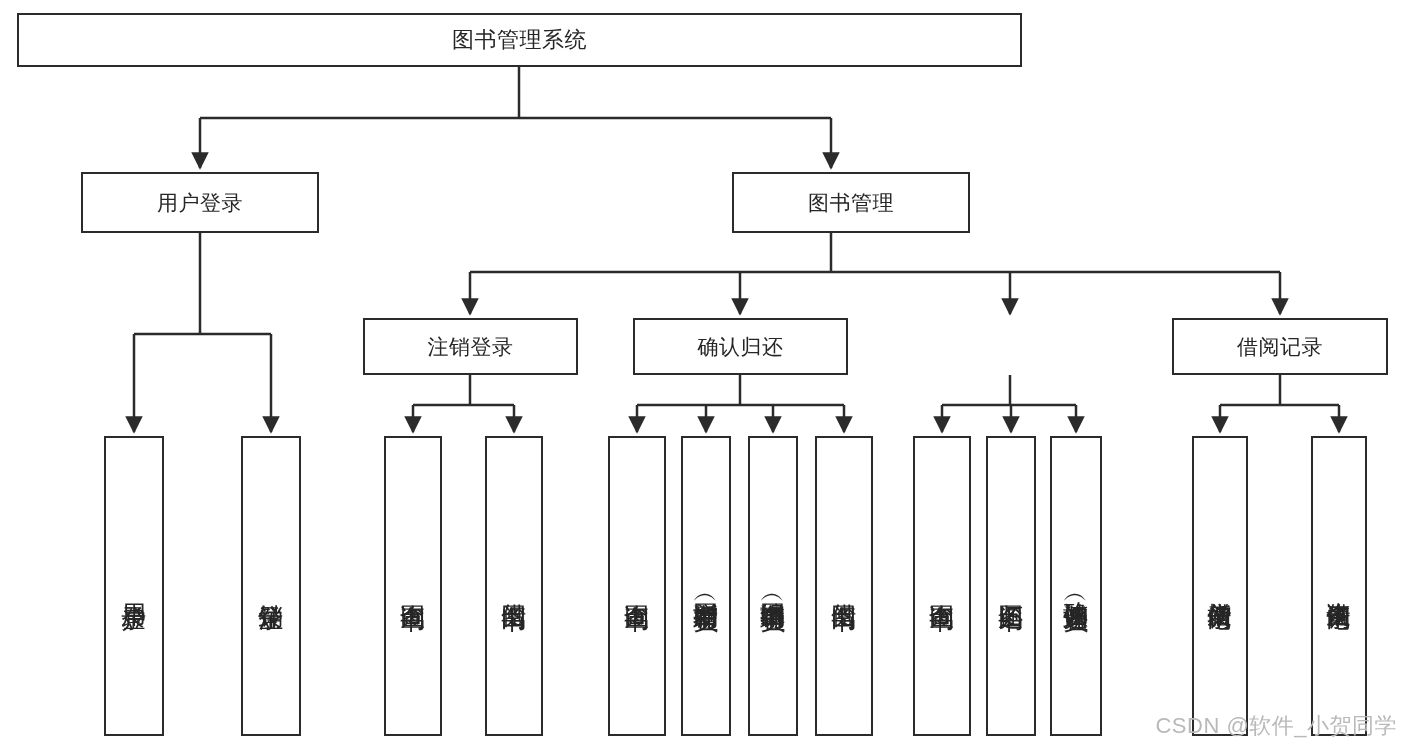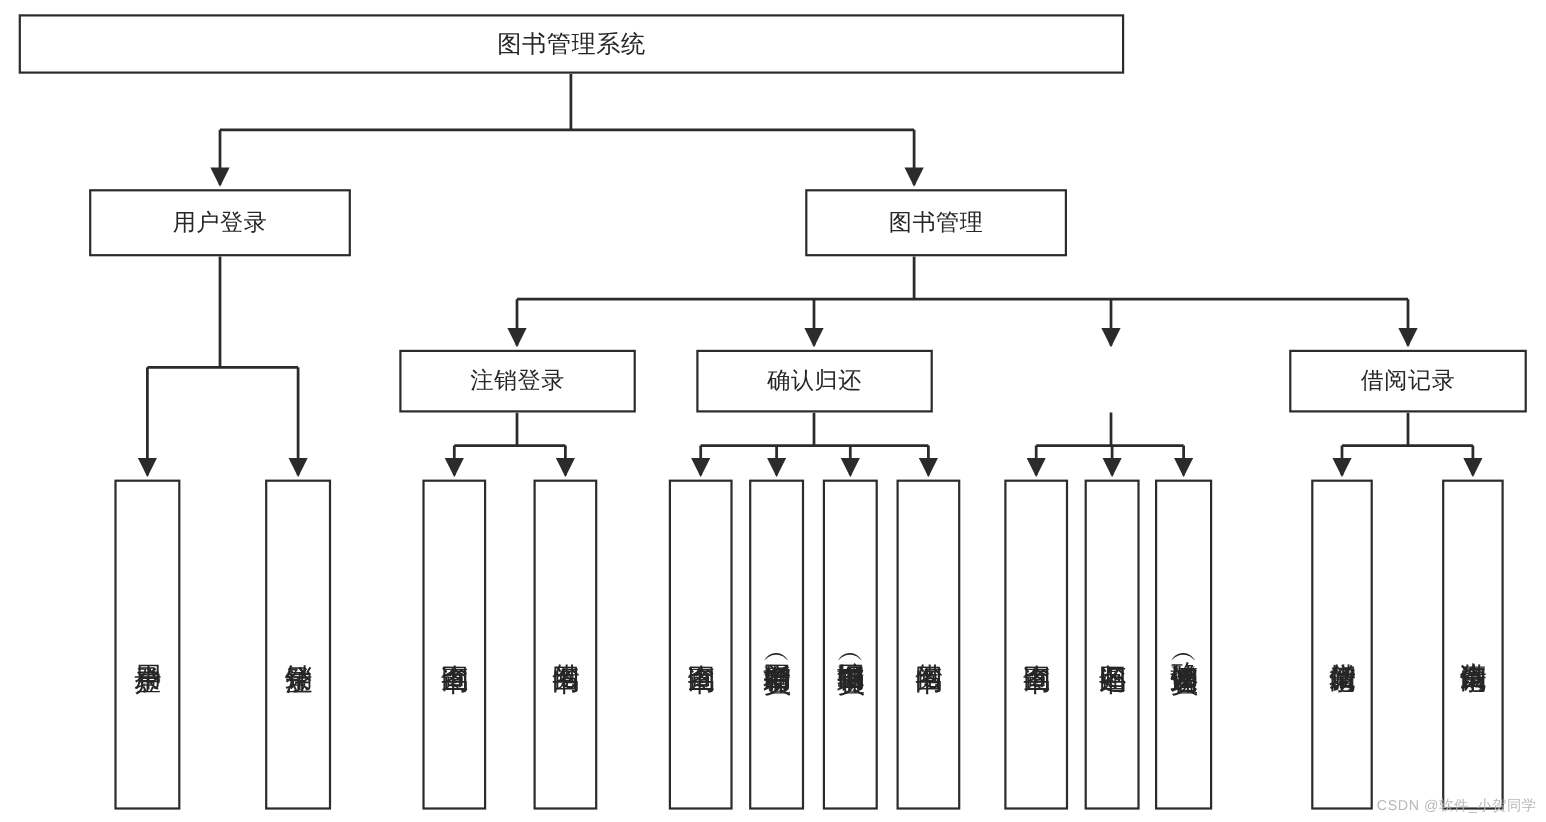--- a/index.html
+++ b/index.html
@@ -50,21 +50,21 @@
     font-size: 21px;
     line-height: 1.05;
     letter-spacing: 1px;
     padding: 4px 0;
     white-space: nowrap;
   }
   .watermark {
     position: absolute;
     right: 8px;
     bottom: 6px;
-    font-size: 13px;
+    font-size: 22px;
     color: #b9b9b9;
     z-index: 5;
     white-space: nowrap;
     letter-spacing: 0.5px;
   }
 </style>
 </head>
 <body>
 
 <div id="canvas">

